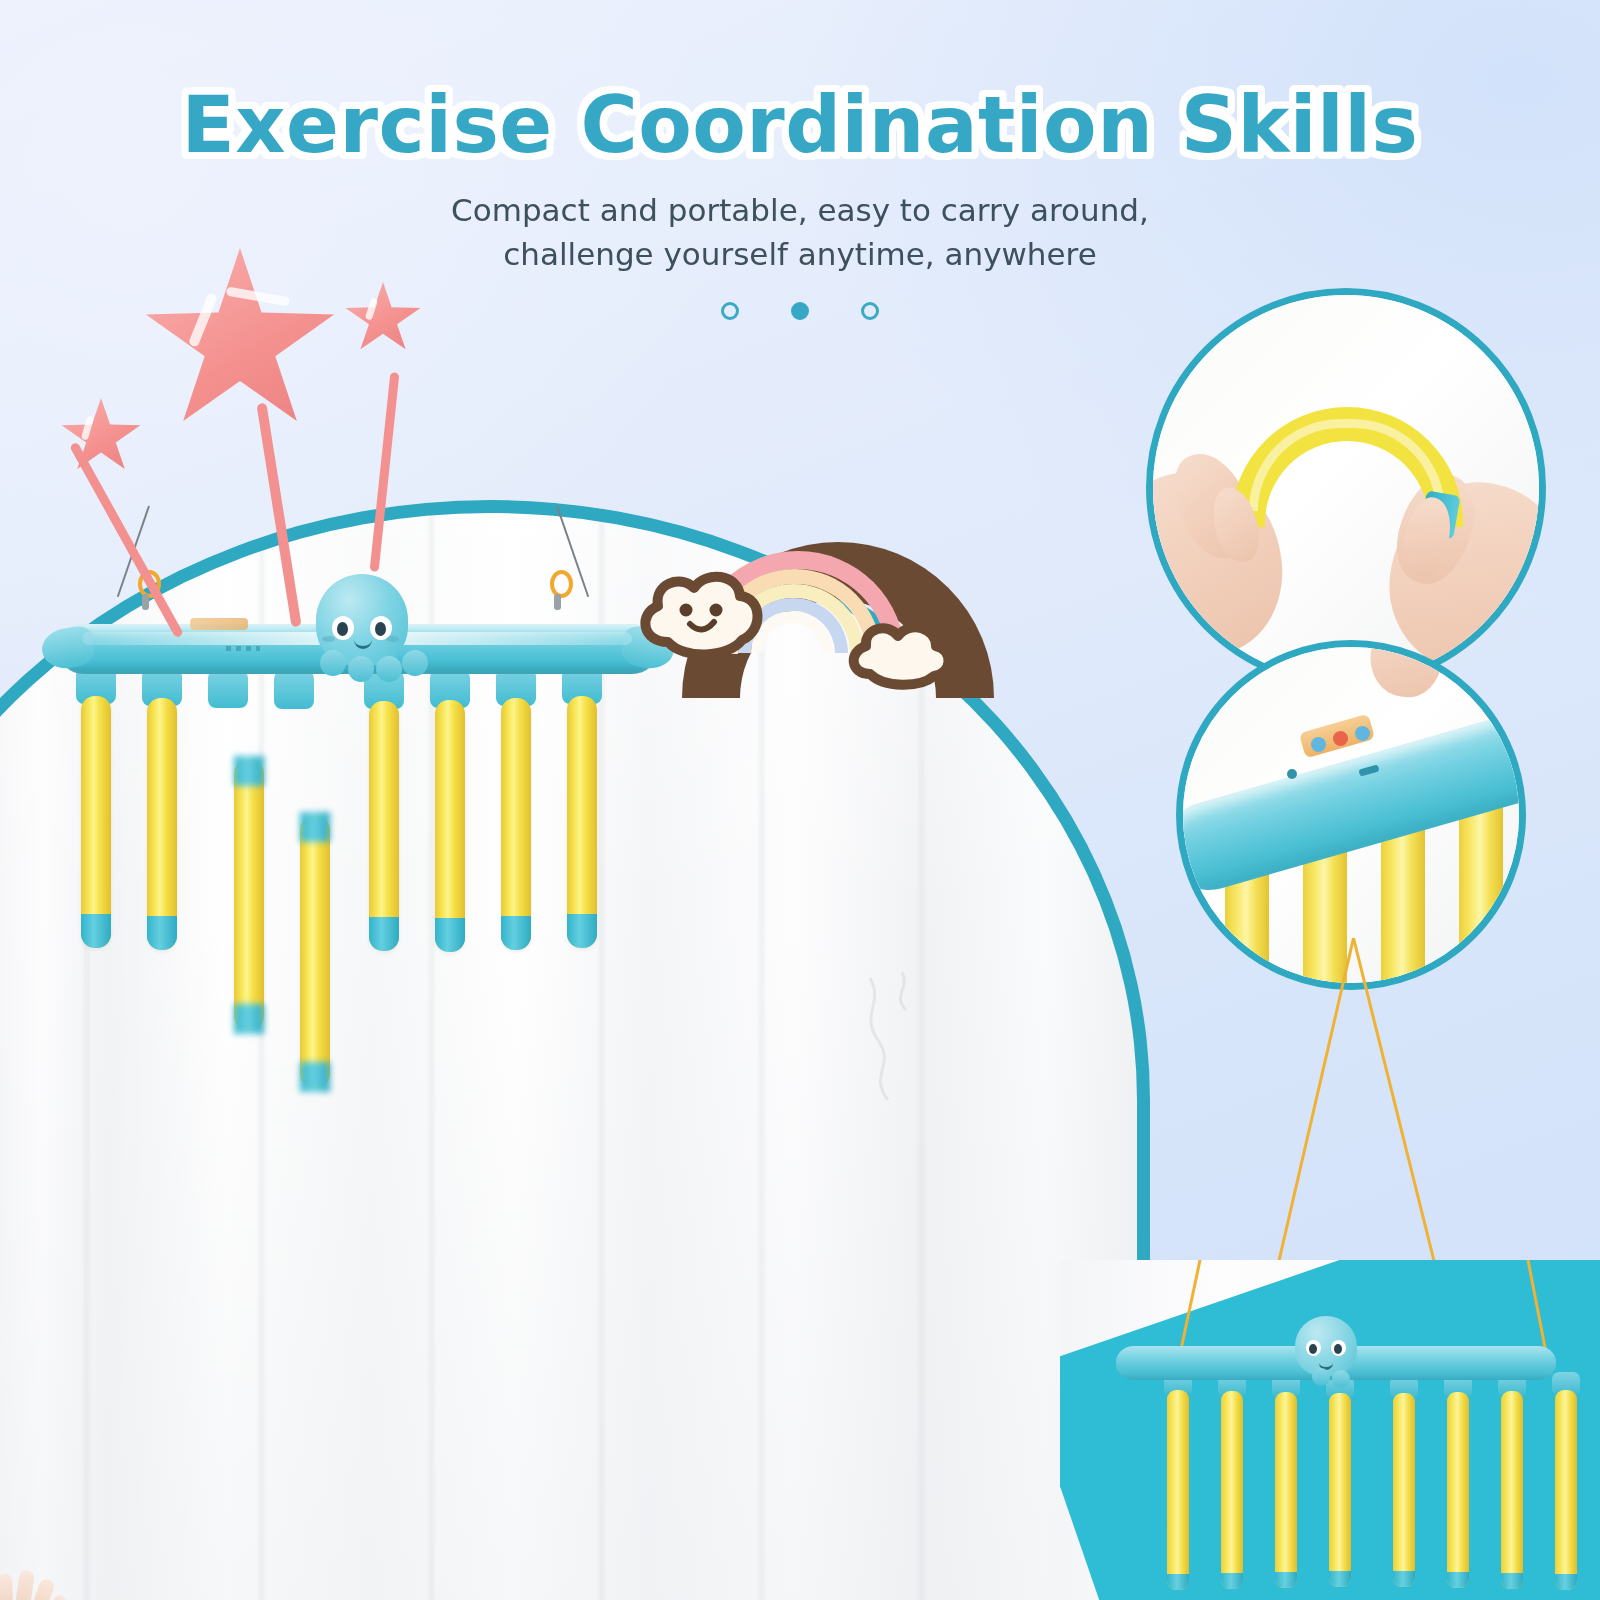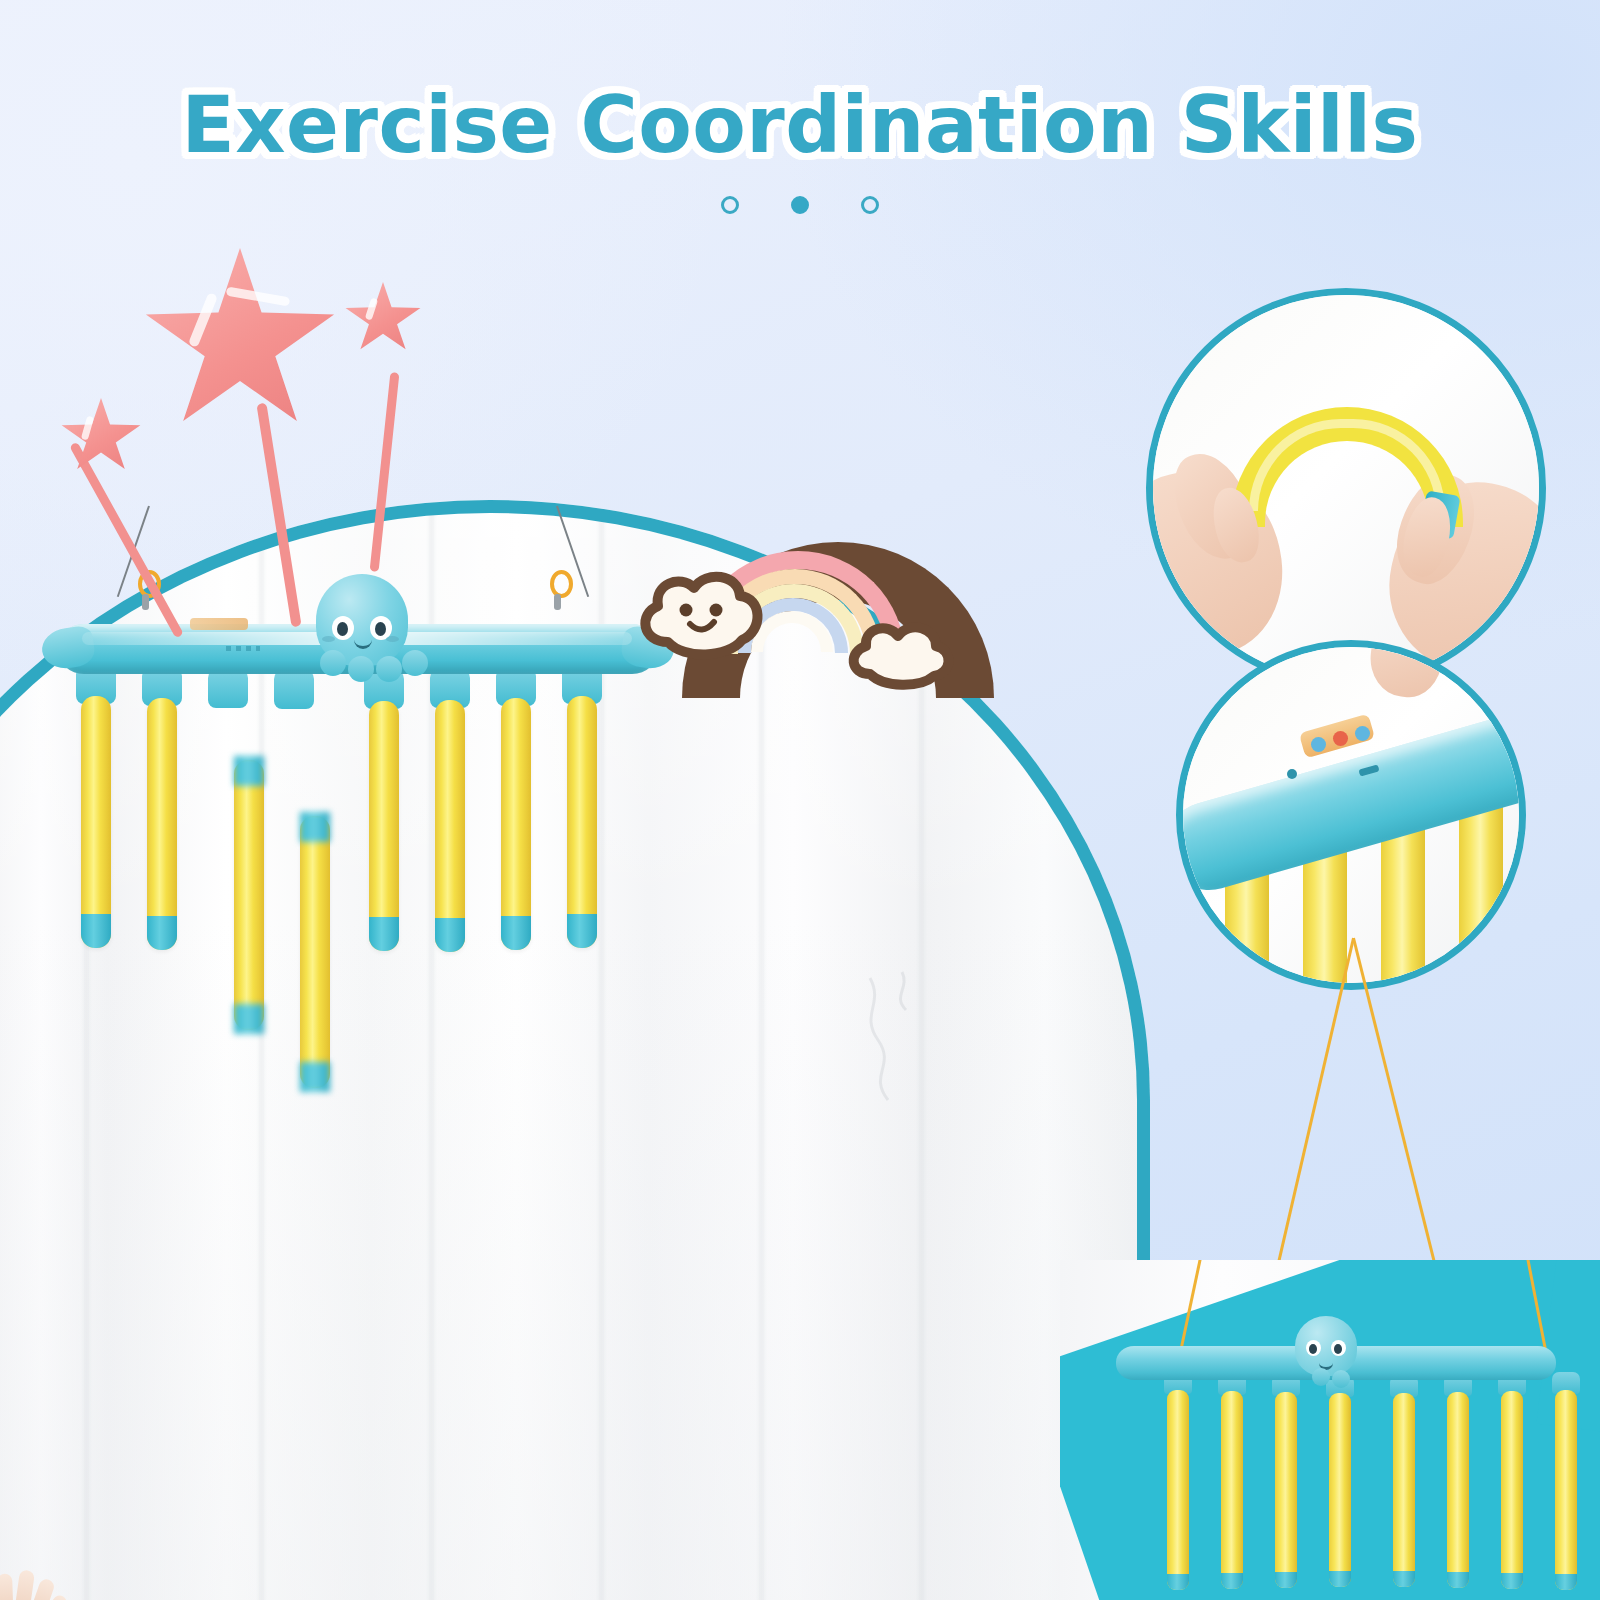--- a/index.html
+++ b/index.html
@@ -200,20 +200,24 @@
     background:linear-gradient(90deg,#34b5cc,#66d0e0 45%,#2faac2 100%);}
   .br-cord{position:absolute;background:#f0b234;width:3px;transform-origin:top center;}
 </style>
 </head>
 <body>
 
 <div id="stage">
 
   <div class="header">
     <h1 class="title">Exercise Coordination Skills</h1>
+    <div class="subtitle">
+      <span>Compact and portable, easy to carry around,</span>
+      <span>challenge yourself anytime, anywhere</span>
+    </div>
     <div class="dots">
       <div class="dot hollow"></div>
       <div class="dot filled"></div>
       <div class="dot hollow"></div>
     </div>
   </div>
 
   <div class="photo-wrap">
     <div class="photo-bg"></div>
 

